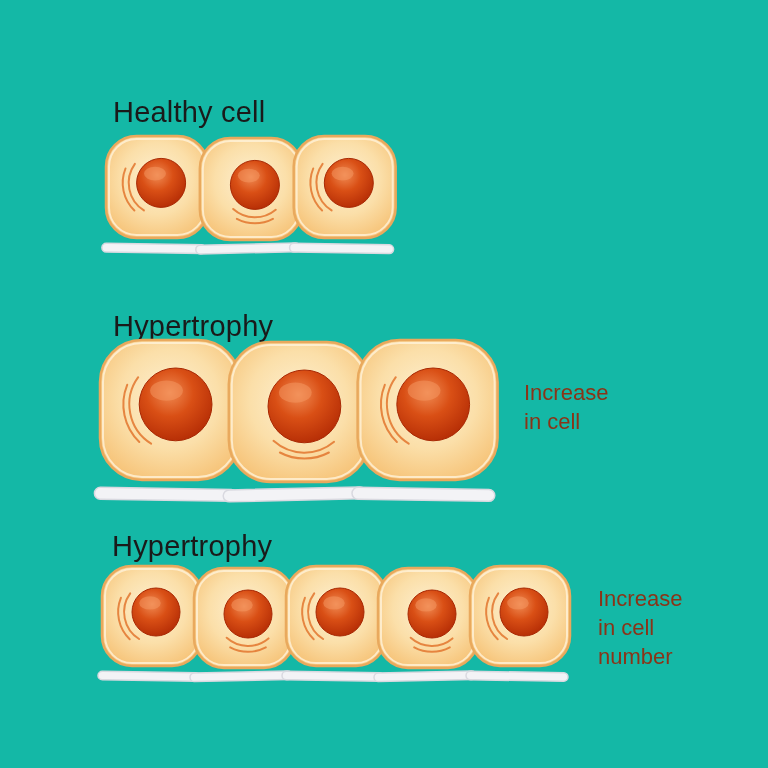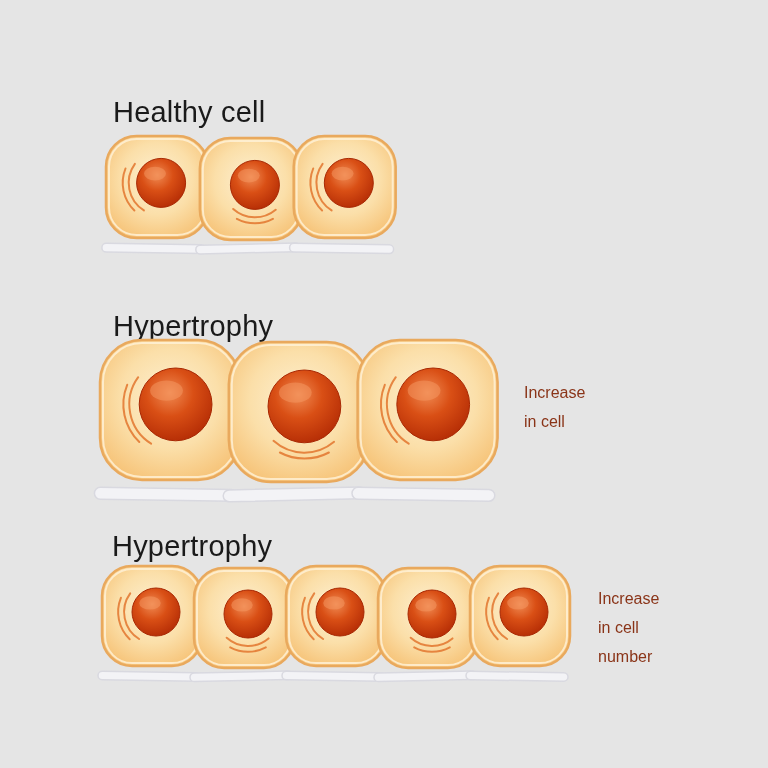--- a/index.html
+++ b/index.html
@@ -1,26 +1,26 @@
 <!DOCTYPE html>
 <html><head>
 <meta charset="utf-8">
 <style>
   html,body{margin:0;padding:0;background:#ffffff;}
   body{font-family:"Liberation Sans",sans-serif;}
-  .figure{position:relative;width:768px;height:768px;background:#e5e5e5;overflow:hidden;}
+  .figure{position:relative;width:768px;height:768px;background:#14b8a6;overflow:hidden;}
   .section-title{position:absolute;margin:0;font-size:29px;font-weight:400;color:#1a1a1a;letter-spacing:0.2px;}
   #title-0{left:113px;top:96px;}
   #title-1{left:113px;top:310px;}
   #title-2{left:112px;top:530px;}
   .cells-svg{position:absolute;display:block;}
   #cells-0{left:98px;top:134px;}
   #cells-1{left:92px;top:338px;}
   #cells-2{left:94px;top:564px;}
-  .annotation{position:absolute;color:#8a3418;font-size:16px;line-height:29px;font-weight:400;}
+  .annotation{position:absolute;color:#8a3418;font-size:22px;line-height:29px;font-weight:400;}
   #annotation-1{left:524px;top:378px;}
   #annotation-2{left:598px;top:584px;}
   .annotation span{display:block;}
 </style>
 </head>
 <body>
 
 <div class="figure">
 
   <section>

